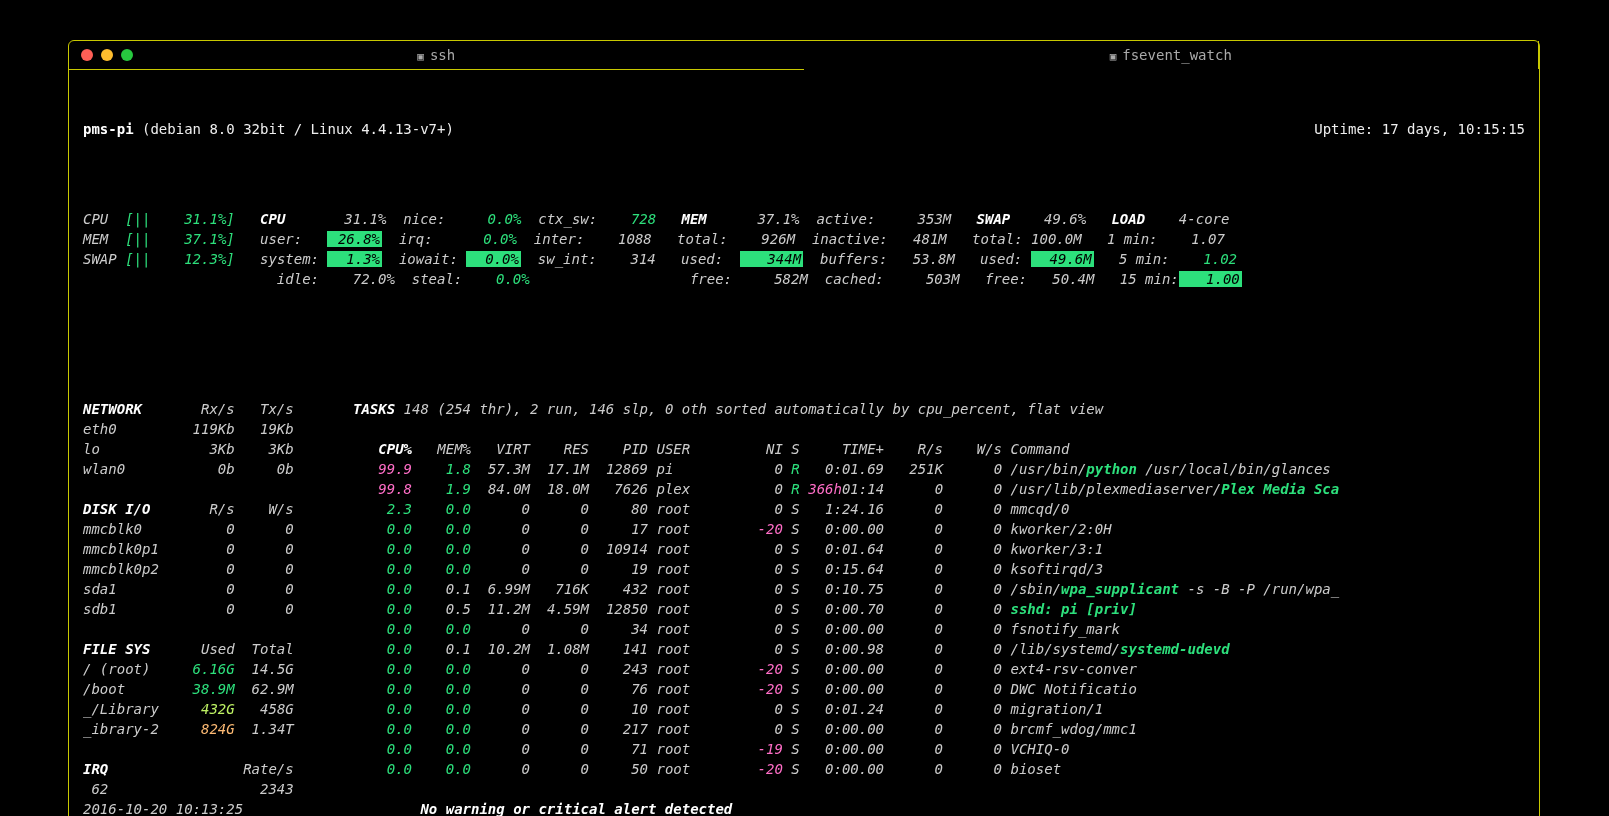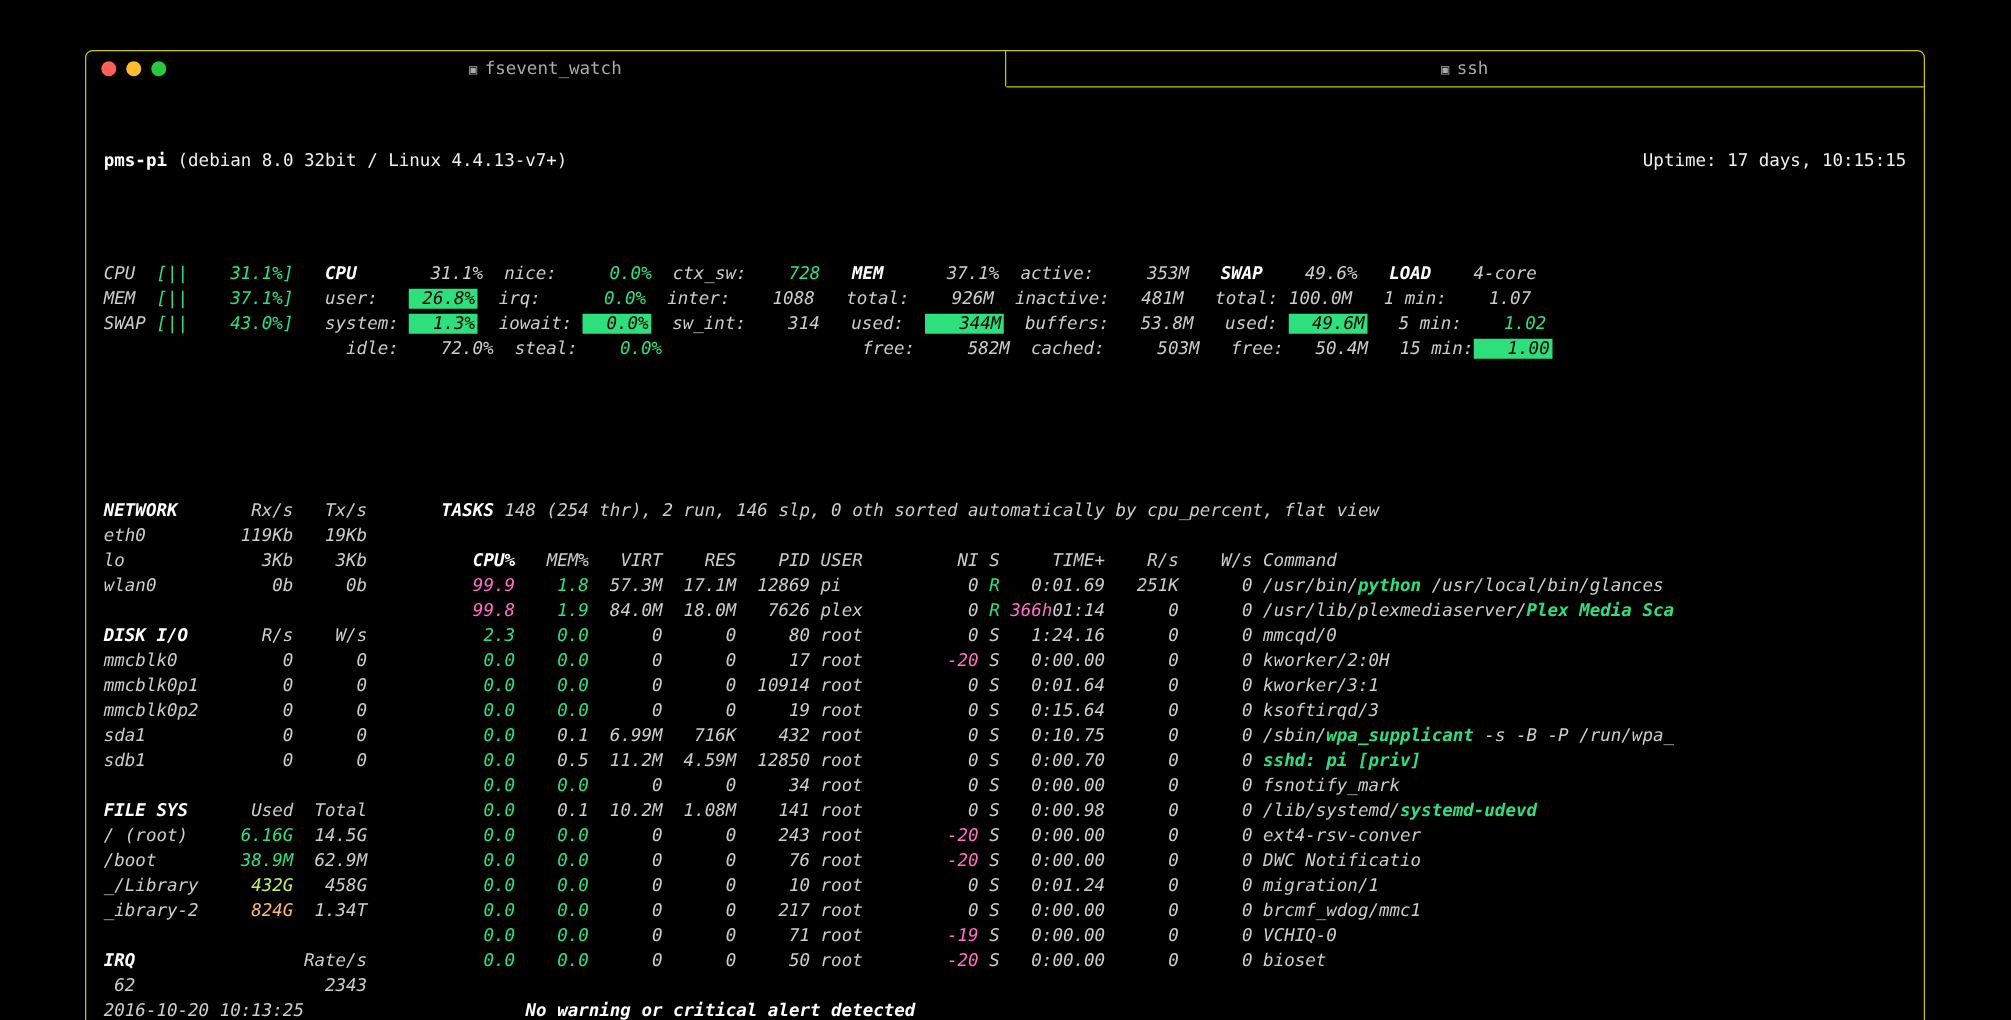--- a/index.html
+++ b/index.html
@@ -70,37 +70,37 @@
 </head>
 <body>
 
 <div class="window">
   <div class="titlebar">
     <div class="dots">
       <div class="dot red"></div>
       <div class="dot yel"></div>
       <div class="dot grn"></div>
     </div>
+    <div class="tab tab-inactive">
+      <span class="ticon">▣</span><span>ssh</span>
+    </div>
     <div class="tab tab-active">
       <span class="ticon">▣</span><span>fsevent_watch</span>
-    </div>
-    <div class="tab tab-inactive">
-      <span class="ticon">▣</span><span>ssh</span>
     </div>
   </div>
 
   <div class="content">
     <div class="sysline">
       <span><span class="b">pms-pi</span><span> </span><span class="w">(debian 8.0 32bit / Linux 4.4.13-v7+)</span></span>
       <span><span class="w">Uptime:</span> <span class="w">17 days, 10:15:15</span></span>
     </div>
 
     <pre id="stats-block">CPU  <span class="g">[||</span>    <span class="g">31.1%]</span>   <span class="b">CPU      </span> 31.1%  nice:   <span class="g">  0.0%</span>  ctx_sw: <span class="g">   728</span>   <span class="b">MEM     </span> 37.1%  active:     353M   <span class="b">SWAP  </span>  49.6%   <span class="b">LOAD   </span> 4-core
 MEM  <span class="g">[||</span>    <span class="g">37.1%]</span>   user:   <span class="hl-g"> 26.8%</span>  irq:    <span class="g">  0.0%</span>  inter:    1088   total:    926M  inactive:   481M   total: 100.0M   1 min:    1.07
-SWAP <span class="g">[||</span>    <span class="g">43.0%]</span>   system: <span class="hl-g">  1.3%</span>  iowait: <span class="hl-g">  0.0%</span>  sw_int:    314   used:  <span class="hl-g">   344M</span>  buffers:   53.8M   used: <span class="hl-g">  49.6M</span>   5 min: <span class="g">   1.02</span>
+SWAP <span class="g">[||</span>    <span class="g">12.3%]</span>   system: <span class="hl-g">  1.3%</span>  iowait: <span class="hl-g">  0.0%</span>  sw_int:    314   used:  <span class="hl-g">   344M</span>  buffers:   53.8M   used: <span class="hl-g">  49.6M</span>   5 min: <span class="g">   1.02</span>
                        idle:    72.0%  steal:  <span class="g">  0.0%</span>                   free:     582M  cached:     503M   free:   50.4M   15 min:<span class="hl-g">   1.00</span></pre>
     <div style="height:10px"></div>
 
     <div class="row">
       <pre id="left-col" style="width:270px;"><span class="b">NETWORK   </span>    Rx/s   Tx/s
 eth0         119Kb   19Kb
 lo             3Kb    3Kb
 wlan0           0b     0b
 
 <span class="b">DISK I/O    </span>   R/s    W/s

